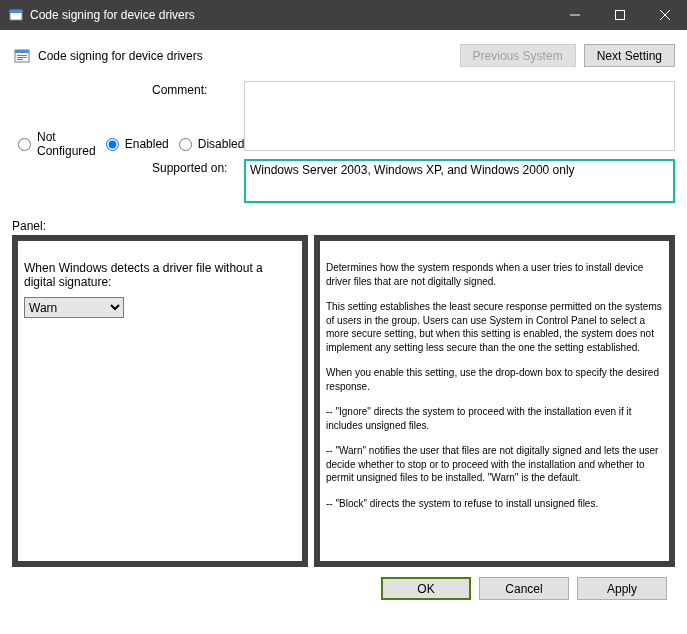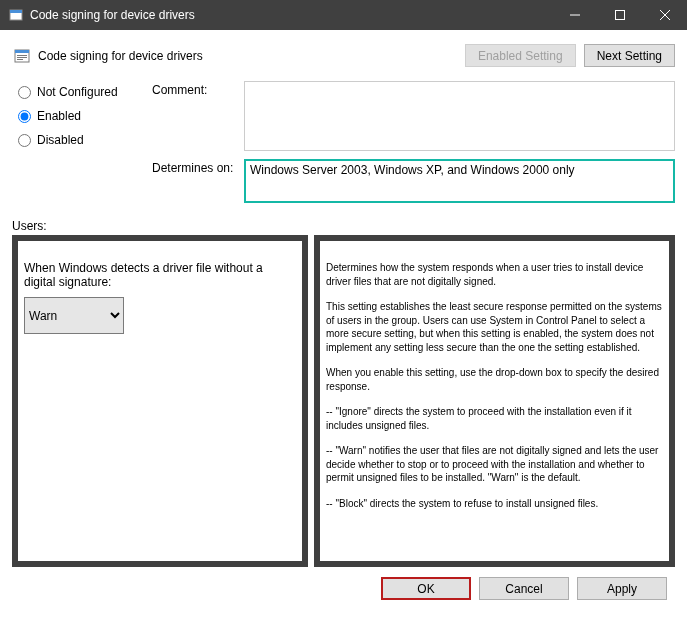--- a/index.html
+++ b/index.html
@@ -55,34 +55,34 @@
       font-family: inherit;
       padding: 0 12px;
       cursor: pointer;
     }
     .btn:disabled {
       color: #a0a0a0;
       border-color: #cfcfcf;
       cursor: default;
     }
     .btn-primary {
-      border: 2px solid #b91c1c;
+      border: 2px solid #4d7c0f;
       background: #e1e1e1;
     }
     
     .config-area {
       display: flex;
       padding: 0 12px 8px 18px;
       gap: 16px;
     }
     .radio-col {
       width: 118px;
       padding-top: 4px;
       display: flex;
-      flex-direction: column;
+      flex-direction: row;
       gap: 10px;
     }
     .radio-row { display: flex; align-items: center; gap: 6px; }
     .radio-row input { margin: 0; }
     .radio-row label { font-size: 12px; cursor: pointer; }
     .fields-col { flex: 1; display: flex; flex-direction: column; gap: 8px; justify-content: center; }
     .field-row { display: flex; gap: 10px; }
     .field-label { width: 82px; font-size: 12px; padding-top: 2px; }
     .comment-box {
       flex: 1;
@@ -125,21 +125,21 @@
       overflow: auto;
     }
     .options-pane { width: 296px; font-size: 12px; }
     .options-pane select {
       width: 100px;
       margin-top: 8px;
       font-family: inherit;
       font-size: 12px;
       background: #e6e6e6;
       border: 1px solid #7a7a7a;
-      height: 37px;
+      height: 21px;
     }
     .help-pane { flex: 1; font-size: 10px; line-height: 1.35; }
     .help-pane p { margin-bottom: 12px; }
     
     .footer {
       display: flex;
       justify-content: flex-end;
       gap: 8px;
       padding: 10px 20px 0 12px;
     }
@@ -180,21 +180,21 @@
     <svg width="16" height="16" viewBox="0 0 16 16">
         <rect x="1" y="2" width="14" height="12" fill="#fff" stroke="#7a7a7a"></rect>
         <rect x="1" y="2" width="14" height="3" fill="#4a90d9"></rect>
         <rect x="3" y="7" width="10" height="1" fill="#7a7a7a"></rect>
         <rect x="3" y="9" width="10" height="1" fill="#7a7a7a"></rect>
         <rect x="3" y="11" width="6" height="1" fill="#7a7a7a"></rect>
       </svg>
   </span>
   <span class="header-title">Code signing for device drivers</span>
   <div class="header-btns">
-    <button class="btn" disabled="">Enabled Setting</button>
+    <button class="btn" disabled="">Previous System</button>
     <button class="btn">Next Setting</button>
   </div>
 </div>
 
 <div class="config-area">
   <div class="radio-col">
     <div class="radio-row">
       <input type="radio" name="state" id="r-nc" style="">
       <label for="r-nc">Not Configured</label>
     </div>
@@ -206,30 +206,30 @@
       <input type="radio" name="state" id="r-di" style="">
       <label for="r-di">Disabled</label>
     </div>
   </div>
   <div class="fields-col">
     <div class="field-row">
       <div class="field-label">Comment:</div>
       <textarea class="comment-box" style=""></textarea>
     </div>
     <div class="field-row">
-      <div class="field-label">Determines on:</div>
+      <div class="field-label">Supported on:</div>
       <div class="supported-box">
           <span>Windows Server 2003, Windows XP, and Windows 2000 only</span>
         </div>
     </div>
   </div>
 </div>
 
 <div class="section-labels">
-  <div>Users:</div>
+  <div>Panel:</div>
 </div>
 
 <div class="panes">
   <div class="options-pane">
     <div>When Windows detects a driver file without a digital signature:</div>
     <select id="dd"><option>Ignore</option><option selected="">Warn</option><option>Block</option></select>
   </div>
   <div class="help-pane">
     <p>Determines how the system responds when a user tries to install device driver files that are not digitally signed.</p>
     <p>This setting establishes the least secure response permitted on the systems of users in the group. Users can use System in Control Panel to select a more secure setting, but when this setting is enabled, the system does not implement any setting less secure than the one the setting established.</p>

